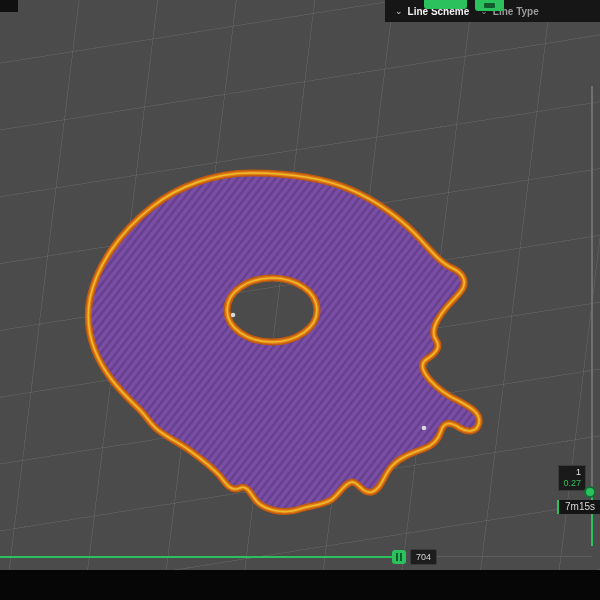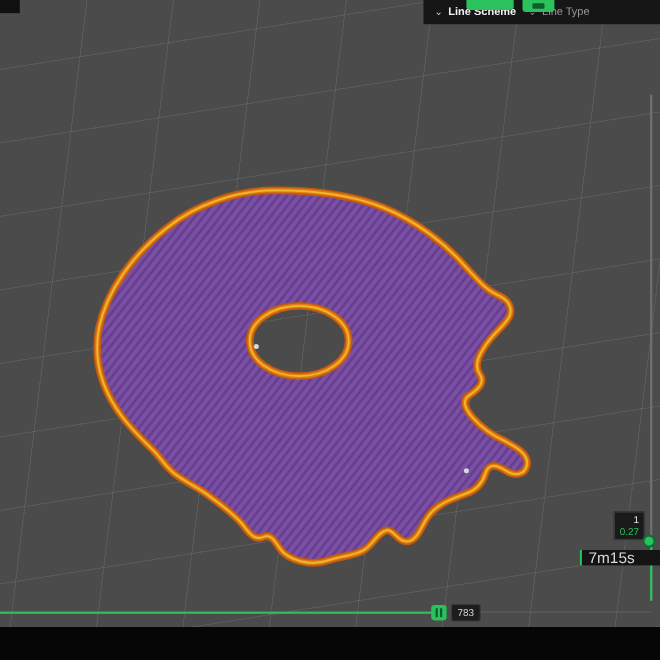--- a/index.html
+++ b/index.html
@@ -22,21 +22,21 @@
 
   
   .topbar {
     position:absolute; left:385px; top:0; width:215px; height:22px;
     background:#161616; display:flex; align-items:center; gap:5px;
     padding-left:10px; font-size:10px; z-index:5;
   }
   .topbar .chev1 { color:#cccccc; font-size:9px; }
   .topbar .lbl1  { color:#f2f2f2; font-weight:bold; }
   .topbar .chev2 { color:#8a8a8a; font-size:9px; margin-left:6px; }
-  .topbar .lbl2  { color:#9a9a9a; }
+  .topbar .lbl2  { color:#9a9a9a;font-weight:bold; }
 
   
   .btn-a { position:absolute; left:424px; top:0; width:43px; height:9px;
            background:#2bc15c; border-radius:0 0 3px 3px; z-index:6; }
   .btn-b { position:absolute; left:475px; top:0; width:29px; height:11px;
            background:#2bc15c; border-radius:0 0 3px 3px; z-index:6;
            display:flex; align-items:center; justify-content:center; }
   .btn-b .glyph { width:11px; height:5px; background:#135c2d; border-radius:1px; }
 
   
@@ -44,21 +44,21 @@
   .vtrack-g { position:absolute; left:591px; top:492px; width:2px; height:54px;  background:#2bc15c; }
   .vhandle  { position:absolute; left:584px; top:486px; width:12px; height:12px;
               border-radius:50%; background:#2bc15c; border:2px solid #146c34; }
   .vlabel   { position:absolute; right:14px; top:465px; text-align:right;
               font-size:9px; line-height:11px; background:rgba(18,18,18,0.85);
               border:1px solid #3c3c3c; padding:1px 4px; }
   .vlabel .row1 { color:#eaeaea; }
   .vlabel .row2 { color:#2bc15c; }
   .time-badge { position:absolute; right:0; top:500px; height:14px;
                 background:#141414; border-left:2px solid #2bc15c;
-                color:#d8d8d8; font-size:14px; line-height:12px; padding:1px 23px 1px 6px; }
+                color:#d8d8d8; font-size:10px; line-height:12px; padding:1px 5px 1px 6px; }
 
   
   .hgreen  { position:absolute; left:0;   top:556px; width:396px; height:2px; background:#2bc15c; }
   .hgray   { position:absolute; left:434px; top:556px; width:158px; height:1px; background:#5f5f5f; }
   .hhandle { position:absolute; left:392px; top:550px; width:14px; height:14px;
              background:#2bc15c; border-radius:3px;
              display:flex; align-items:center; justify-content:center; gap:2px; }
   .hhandle i { display:block; width:2px; height:8px; background:#0e5c2c; }
   .hlabel  { position:absolute; left:410px; top:549px; background:#1d1d1d;
              color:#d4d4d4; font-size:9px; padding:2px 5px; border-radius:2px;
@@ -178,18 +178,18 @@
     <span>7m15s</span>
   </div>
 
   <div class="hgreen"></div>
   <div class="hgray"></div>
   <div class="hhandle">
       <i></i>
       <i></i>
     </div>
   <div class="hlabel">
-    <span>783</span>
+    <span>704</span>
   </div>
 
   <div class="bottombar"></div>
 
 </div>
 
 </body></html>

